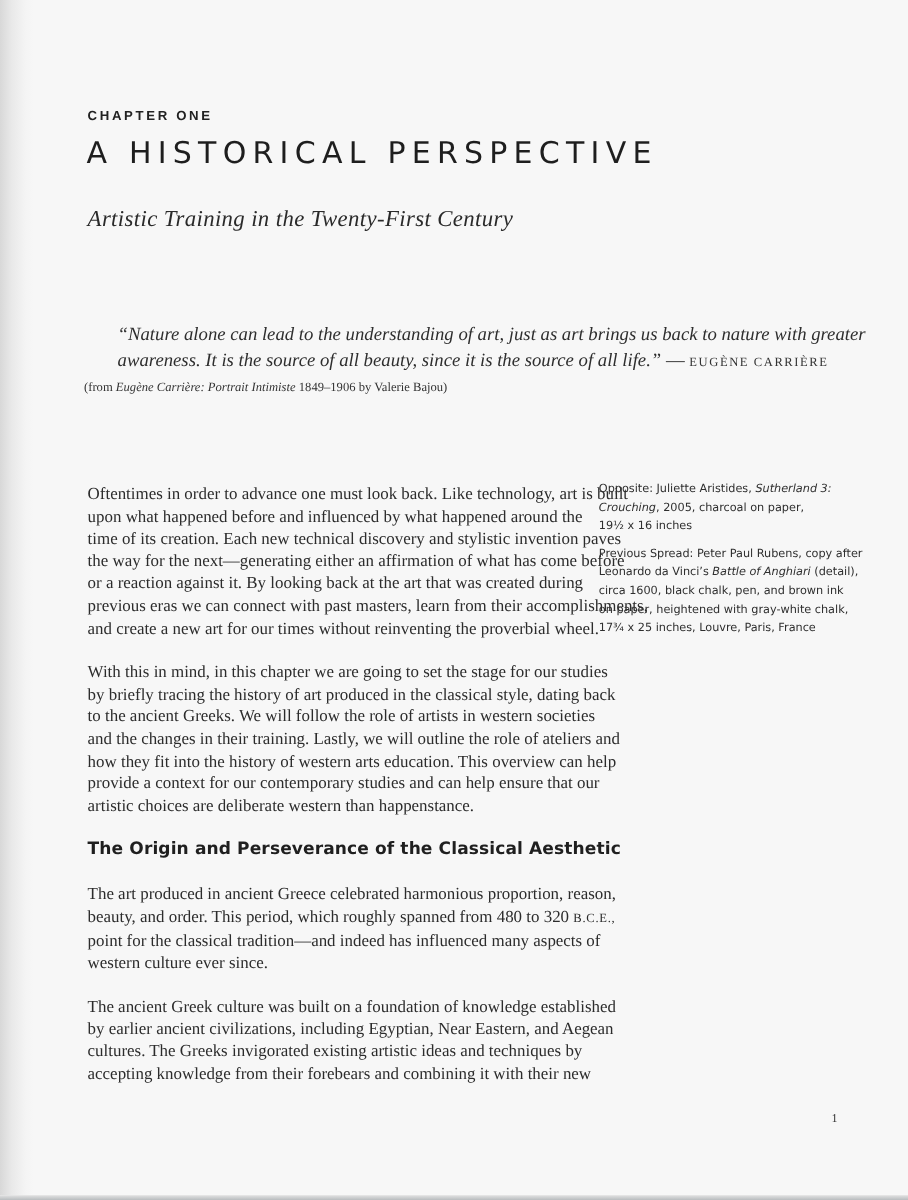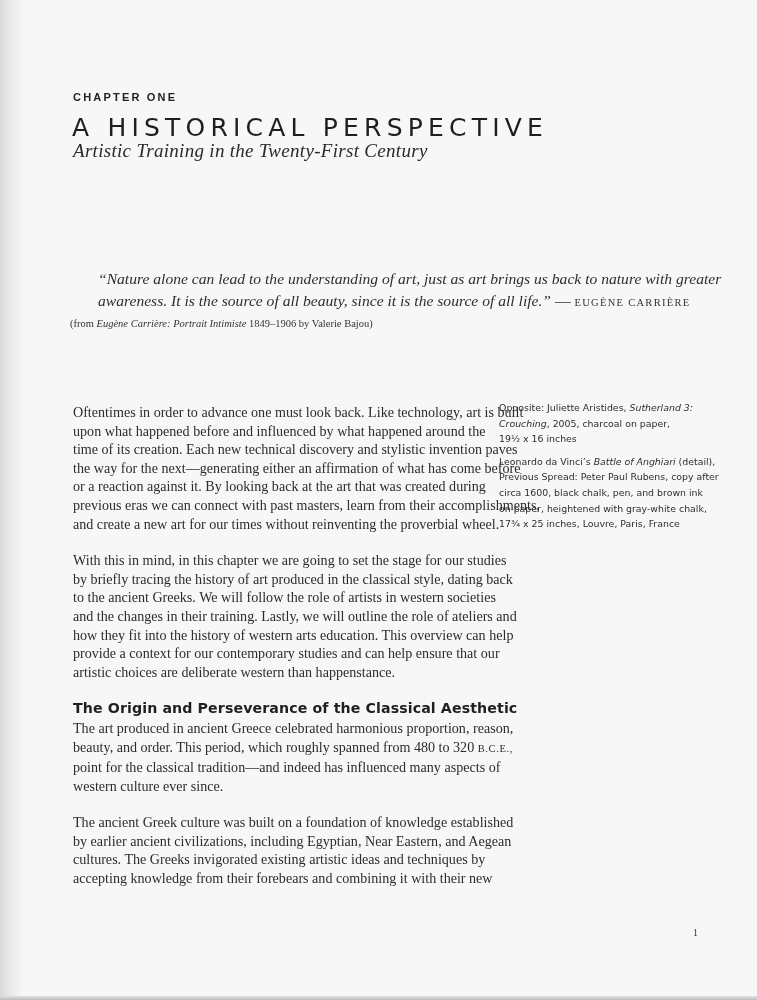--- a/index.html
+++ b/index.html
@@ -22,21 +22,21 @@
     font-size: 11px; font-weight: bold; letter-spacing: 2.2px;
     color: #222;
   }
   .chapter-title {
     position: absolute; left: 72px; top: 113px;
     font-family: "DejaVu Sans", sans-serif;
     font-size: 25px; font-weight: normal; letter-spacing: 5.2px;
     color: #1e1e1e;
   }
   .chapter-subtitle {
-    position: absolute; left: 73px; top: 140px;
+    position: absolute; left: 73px; top: 172px;
     font-family: "Liberation Serif", serif;
     font-style: italic; font-size: 19px; letter-spacing: 0.3px;
     color: #2a2a2a;
   }
   .epigraph {
     position: absolute; left: 66px; top: 268px; width: 650px;
     font-family: "Liberation Serif", serif;
     font-style: italic; font-size: 15.6px; line-height: 22px;
     color: #2e2e2e;
     margin-left: 32px;
@@ -55,21 +55,21 @@
     position: absolute; left: 73px; top: 403px; width: 410px;
     font-family: "Liberation Serif", serif;
     font-size: 14.1px; line-height: 18.6px;
     color: #2c2c2c;
   }
   .body-col p { margin: 0 0 18px 0; }
   .body-col .line { display: block; white-space: nowrap; }
   .section-heading {
     font-family: "DejaVu Sans", sans-serif;
     font-size: 14.2px; font-weight: 600; color: #1f1f1f;
-    margin: 4px 0 1px 0; white-space: nowrap; letter-spacing: 0.1px;
+    margin: 4px 0 18px 0; white-space: nowrap; letter-spacing: 0.1px;
   }
   .smallcaps { font-size: 10.5px; letter-spacing: 0.6px; }
   .sidebar {
     position: absolute; left: 499px; top: 400px; width: 225px;
     font-family: "DejaVu Sans", sans-serif;
     font-size: 9.4px; line-height: 15.6px; color: #2e2e2e;
   }
   .sidebar p { margin: 0 0 7px 0; }
   .sidebar .line { display: block; white-space: nowrap; }
   .sidebar .credit { color: #555; font-style: italic; }
@@ -132,21 +132,21 @@
   </p>
 </div>
 
 <div class="sidebar">
   <p>
     <span class="line"><span>Opposite:  Juliette Aristides, </span><i>Sutherland 3:</i></span>
     <span class="line"><i>Crouching</i><span>, 2005, charcoal on paper,</span></span>
     <span class="line">19½ x 16 inches</span>
   </p>
   <p>
+    <span class="line">Previous Spread: Peter Paul Rubens, copy after</span>
     <span class="line"><span>Leonardo da Vinci’s </span><i>Battle of Anghiari</i><span> (detail),</span></span>
-    <span class="line">Previous Spread: Peter Paul Rubens, copy after</span>
     <span class="line">circa 1600, black chalk, pen, and brown ink</span>
     <span class="line">on paper, heightened with gray-white chalk,</span>
     <span class="line">17¾ x 25 inches, Louvre, Paris, France</span>
   </p>
 </div>
 
 <div class="page-number">1</div>
 
 </body></html>

